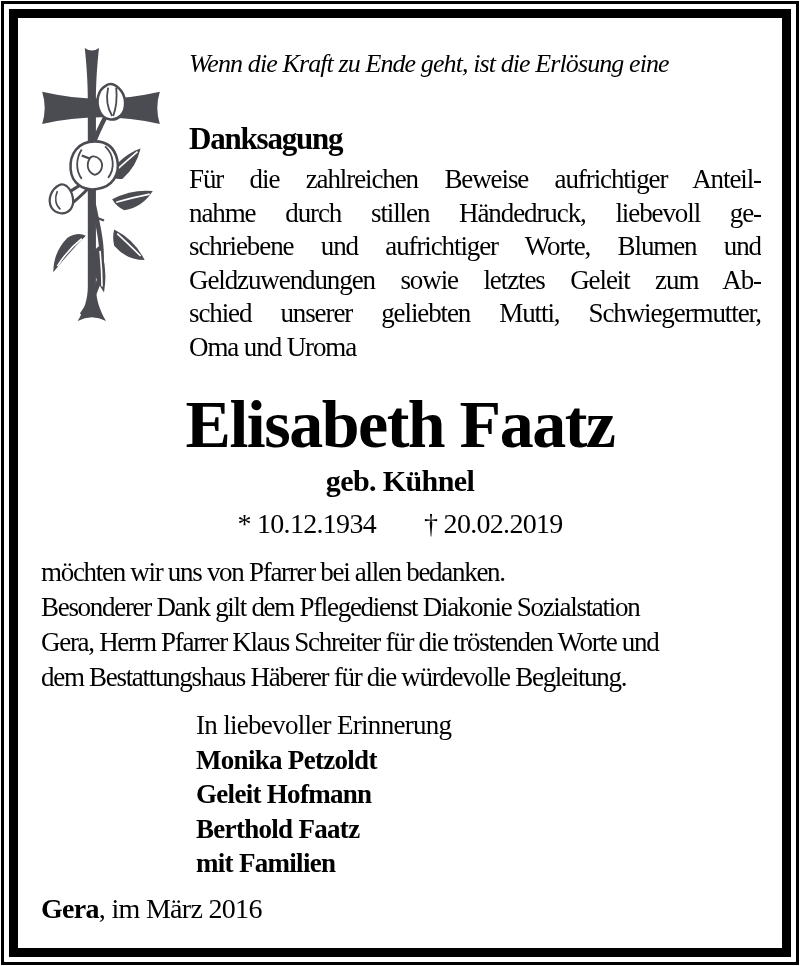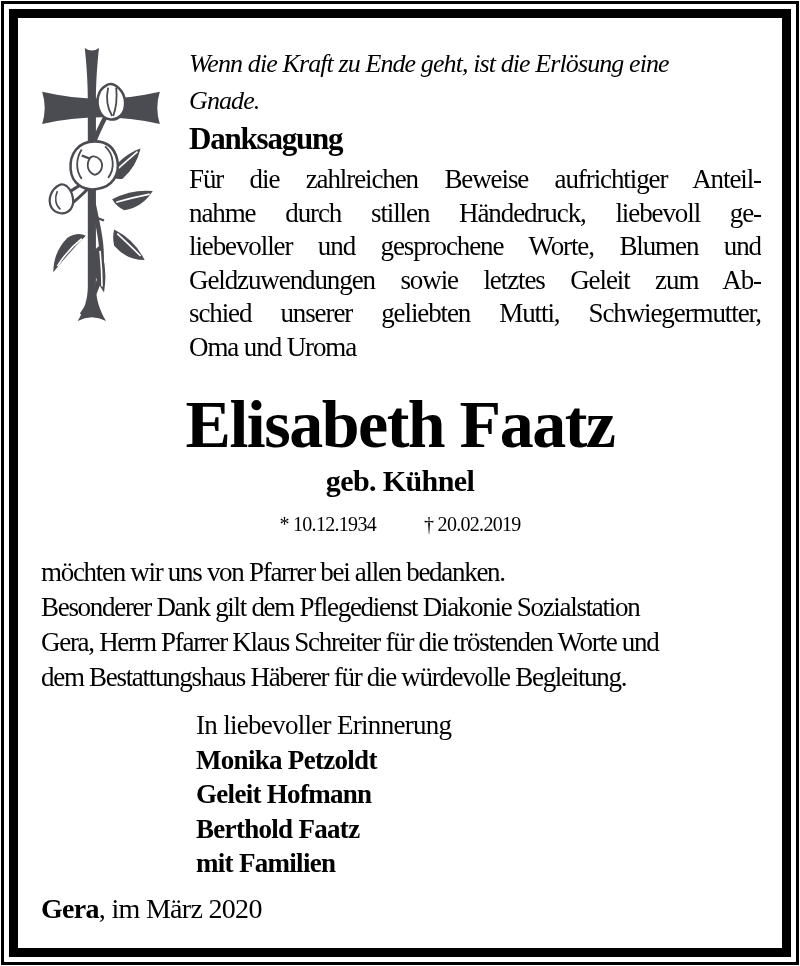--- a/index.html
+++ b/index.html
@@ -17,21 +17,21 @@
   .heading{left:171px;top:103px;font-weight:bold;font-size:31px;letter-spacing:-1.2px;}
   
   .ack{left:171px;top:145px;width:572px;font-size:27px;letter-spacing:-1.1px;}
   .ack .jline{text-align:justify;line-height:33.5px;height:33.5px;overflow:hidden;}
   .ack .jline::after{content:"";display:inline-block;width:100%;height:0;}
   .ack .lastline{text-align:left;line-height:33.5px;height:33.5px;}
   
   .nameblock{left:0;top:372px;width:100%;text-align:center;}
   .name{font-size:68px;font-weight:bold;line-height:68px;letter-spacing:-1.5px;}
   .maiden{margin-top:8px;font-size:30px;font-weight:bold;line-height:30px;letter-spacing:-0.6px;}
-  .dates{margin-top:13px;font-size:20px;line-height:30px;letter-spacing:-0.7px;}
+  .dates{margin-top:13px;font-size:28px;line-height:30px;letter-spacing:-0.7px;}
   .dates .death{margin-left:48px;}
   
   .closing{left:23px;top:537px;font-size:27px;letter-spacing:-1.3px;}
   .closing div{line-height:35px;white-space:nowrap;}
   
   .remember{left:178px;top:690px;font-size:27px;letter-spacing:-0.7px;}
   .remember div{line-height:34.5px;white-space:nowrap;}
   .remember .bold{font-weight:bold;}
   
   .footer{left:23px;top:875px;font-size:28px;letter-spacing:-0.7px;white-space:nowrap;}
@@ -78,29 +78,28 @@
 
     <path fill="#ffffff" stroke="#4b4b52" stroke-width="2.2" d="M20,138 C12,142 8,152 12,160 C16,167 26,168 31,162 C36,155 33,144 27,139 C24,137 22,137 20,138 Z"></path>
     <path fill="none" stroke="#4b4b52" stroke-width="1.6" d="M18,144 C15,151 16,158 21,162"></path>
 
     <path fill="none" stroke="#4b4b52" stroke-width="2.2" d="M56,170 l8,3"></path>
     <path fill="none" stroke="#4b4b52" stroke-width="2.2" d="M50,112 l-8,-3"></path>
   </svg>
 
   <div class="abs quote">
     <div>Wenn die Kraft zu Ende geht, ist die Erlösung eine</div>
-    <div>Gnade.</div>
   </div>
 
   <div class="abs heading">Danksagung</div>
 
   <div class="abs ack">
     <div class="jline">Für die zahlreichen Beweise aufrichtiger Anteil-</div>
     <div class="jline">nahme durch stillen Händedruck, liebevoll ge-</div>
-    <div class="jline">liebevoller und gesprochene Worte, Blumen und</div>
+    <div class="jline">schriebene und aufrichtiger Worte, Blumen und</div>
     <div class="jline">Geldzuwendungen sowie letztes Geleit zum Ab-</div>
     <div class="jline">schied unserer geliebten Mutti, Schwiegermutter,</div>
     <div class="lastline">Oma und Uroma</div>
   </div>
 
   <div class="abs nameblock">
     <div class="name">Elisabeth Faatz</div>
     <div class="maiden">geb. Kühnel</div>
     <div class="dates">
       <span class="birth">* 10.12.1934</span><span class="death">† 20.02.2019</span>
@@ -116,16 +115,16 @@
 
   <div class="abs remember">
     <div>In liebevoller Erinnerung</div>
     <div class="bold">Monika Petzoldt</div>
     <div class="bold">Geleit Hofmann</div>
     <div class="bold">Berthold Faatz</div>
     <div class="bold">mit Familien</div>
   </div>
 
   <div class="abs footer">
-    <span class="place">Gera</span><span>, im März 2020</span>
+    <span class="place">Gera</span><span>, im März 2016</span>
   </div>
 
 </div>
 
 </body></html>

